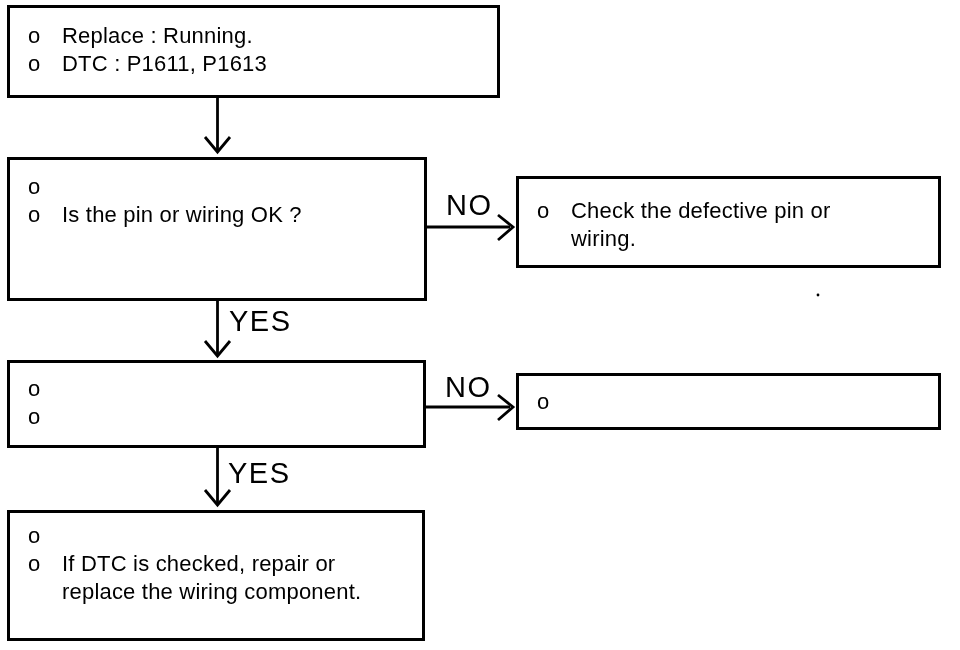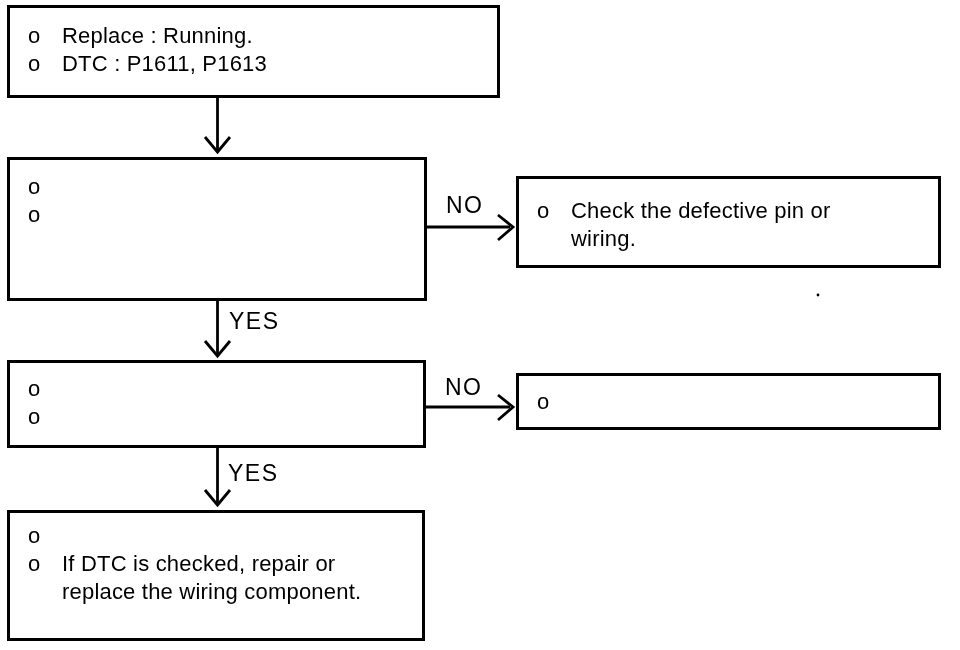--- a/index.html
+++ b/index.html
@@ -48,21 +48,21 @@
   }
   .bullet {
     flex: 0 0 34px;
     width: 34px;
   }
   .txt {
     white-space: pre-line;
   }
   .edge-label {
     position: absolute;
-    font-size: 23px;
+    font-size: 29px;
     line-height: 24px;
     letter-spacing: 1.5px;
   }
   
   .n-start     { left: 7px;   top: 5px;   width: 493px; height: 93px;  padding: 14px 8px 0 18px; }
   .n-checkpin  { left: 7px;   top: 157px; width: 420px; height: 144px; padding: 13px 8px 0 18px; }
   .n-repair    { left: 516px; top: 176px; width: 425px; height: 92px;  padding: 18px 8px 0 18px; }
   .n-checktcm  { left: 7px;   top: 360px; width: 419px; height: 88px;  padding: 12px 8px 0 18px; }
   .n-replace   { left: 516px; top: 373px; width: 425px; height: 57px;  padding: 12px 8px 0 18px; }
   .n-checkdtc  { left: 7px;   top: 510px; width: 418px; height: 131px; padding: 9px 8px 0 18px; }
@@ -109,20 +109,21 @@
     </ul>
   </div>
 
   <div class="node n-checkpin">
     <ul>
       <li>
         <span class="bullet">o</span>
       </li>
       <li>
         <span class="bullet">o</span>
+        <span class="txt">Is the pin or wiring OK ?</span>
       </li>
     </ul>
   </div>
 
   <div class="node n-repair">
     <ul>
       <li>
         <span class="bullet">o</span>
         <span class="txt">Check the defective pin or
 wiring.</span>

